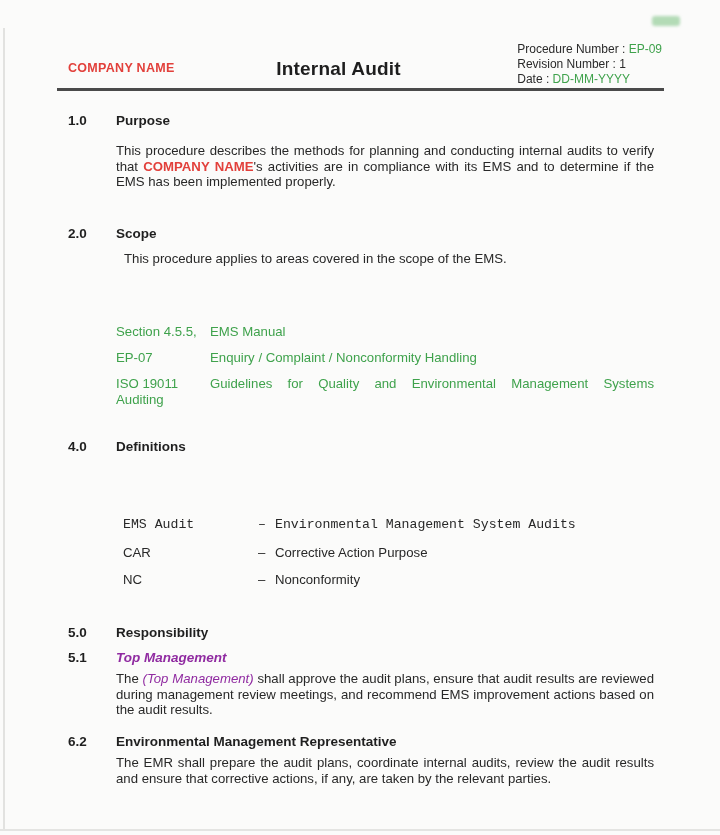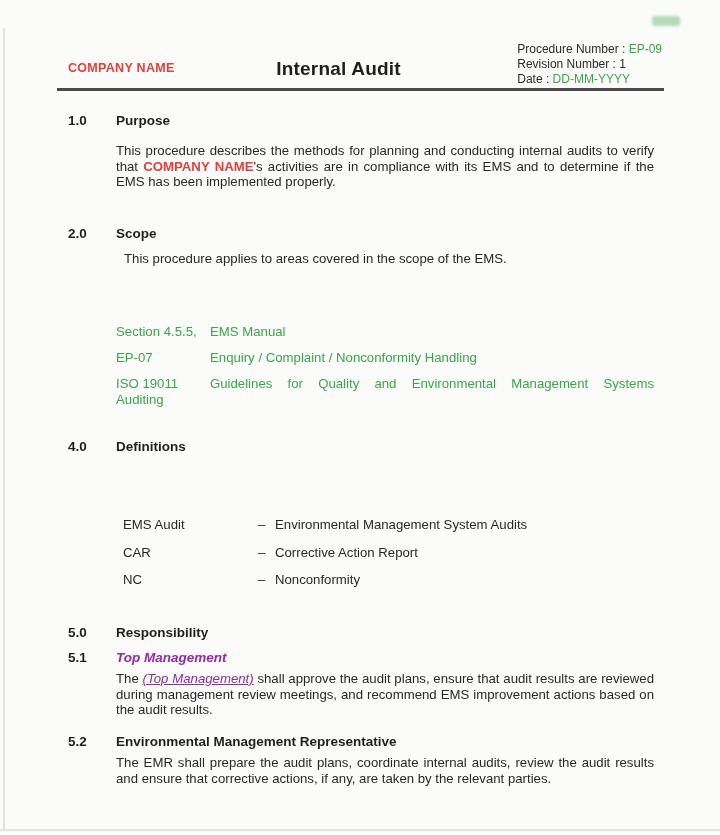--- a/index.html
+++ b/index.html
@@ -28,21 +28,21 @@
   .meta-value.green{color:var(--green);}
   .meta-value.ink{color:#2a2a2a;}
 
   
   .h-row{position:absolute;left:68px;font-size:13.5px;font-weight:bold;color:#1f1f1f;white-space:nowrap;}
   .h-num{display:inline-block;width:48px;}
   .body-par{position:absolute;left:116px;width:538px;font-size:13.2px;line-height:15.7px;
     text-align:justify;text-align-last:left;color:#282828;}
   .single-line{white-space:nowrap;text-align:left;}
   .red-inline{color:var(--red);font-weight:bold;}
-  .purple-inline{color:var(--purple);font-style:italic;text-decoration:underline;}
+  .purple-inline{color:var(--purple);font-style:italic;}
 
   
   .ref-row{position:absolute;left:116px;width:538px;font-size:13.2px;line-height:15.7px;color:var(--green);}
   .ref-code{display:inline-block;width:94px;vertical-align:top;}
   .ref-name{display:inline-block;vertical-align:top;}
   .ref-name-just{display:inline-block;width:444px;vertical-align:top;
     text-align:justify;text-align-last:justify;}
   .ref-name2{display:block;}
 
   
@@ -96,39 +96,39 @@
     <span class="ref-code">EP-07</span><span class="ref-name">Enquiry / Complaint / Nonconformity Handling</span>
   </div>
   <div class="ref-row" style="top:376px;">
     <span class="ref-code">ISO 19011</span><span class="ref-name-just">Guidelines for Quality and Environmental Management Systems</span>
     <span class="ref-name2">Auditing</span>
   </div>
 
   <div class="h-row" style="top:439px;">
     <span class="h-num">4.0</span><span>Definitions</span>
   </div>
-  <div class="def-row" style="top:517px;">
+  <div class="def-row" style="top:517px;font-family:Liberation Mono, monospace;">
     <span class="def-term">EMS Audit</span><span class="def-dash">–</span><span>Environmental Management System Audits</span>
   </div>
   <div class="def-row" style="top:545px;">
-    <span class="def-term">CAR</span><span class="def-dash">–</span><span>Corrective Action Report</span>
+    <span class="def-term">CAR</span><span class="def-dash">–</span><span>Corrective Action Purpose</span>
   </div>
   <div class="def-row" style="top:572px;">
     <span class="def-term">NC</span><span class="def-dash">–</span><span>Nonconformity</span>
   </div>
 
   <div class="h-row" style="top:625px;">
     <span class="h-num">5.0</span><span>Responsibility</span>
   </div>
 
   <div class="h-row" style="top:650px;">
     <span class="h-num">5.1</span><span class="h-sub-purple">Top Management</span>
   </div>
   <div class="body-par" style="top:671px;">
     <span>The </span><span class="purple-inline">(Top Management)</span><span> shall approve the audit plans, ensure that audit results are reviewed during management review meetings, and recommend EMS improvement actions based on the audit results.</span>
   </div>
 
   <div class="h-row" style="top:734px;">
-    <span class="h-num">5.2</span><span>Environmental Management Representative</span>
+    <span class="h-num">6.2</span><span>Environmental Management Representative</span>
   </div>
   <div class="body-par" style="top:755px;">The EMR shall prepare the audit plans, coordinate internal audits, review the audit results and ensure that corrective actions, if any, are taken by the relevant parties.</div>
 
 </div>
 
 </body></html>

